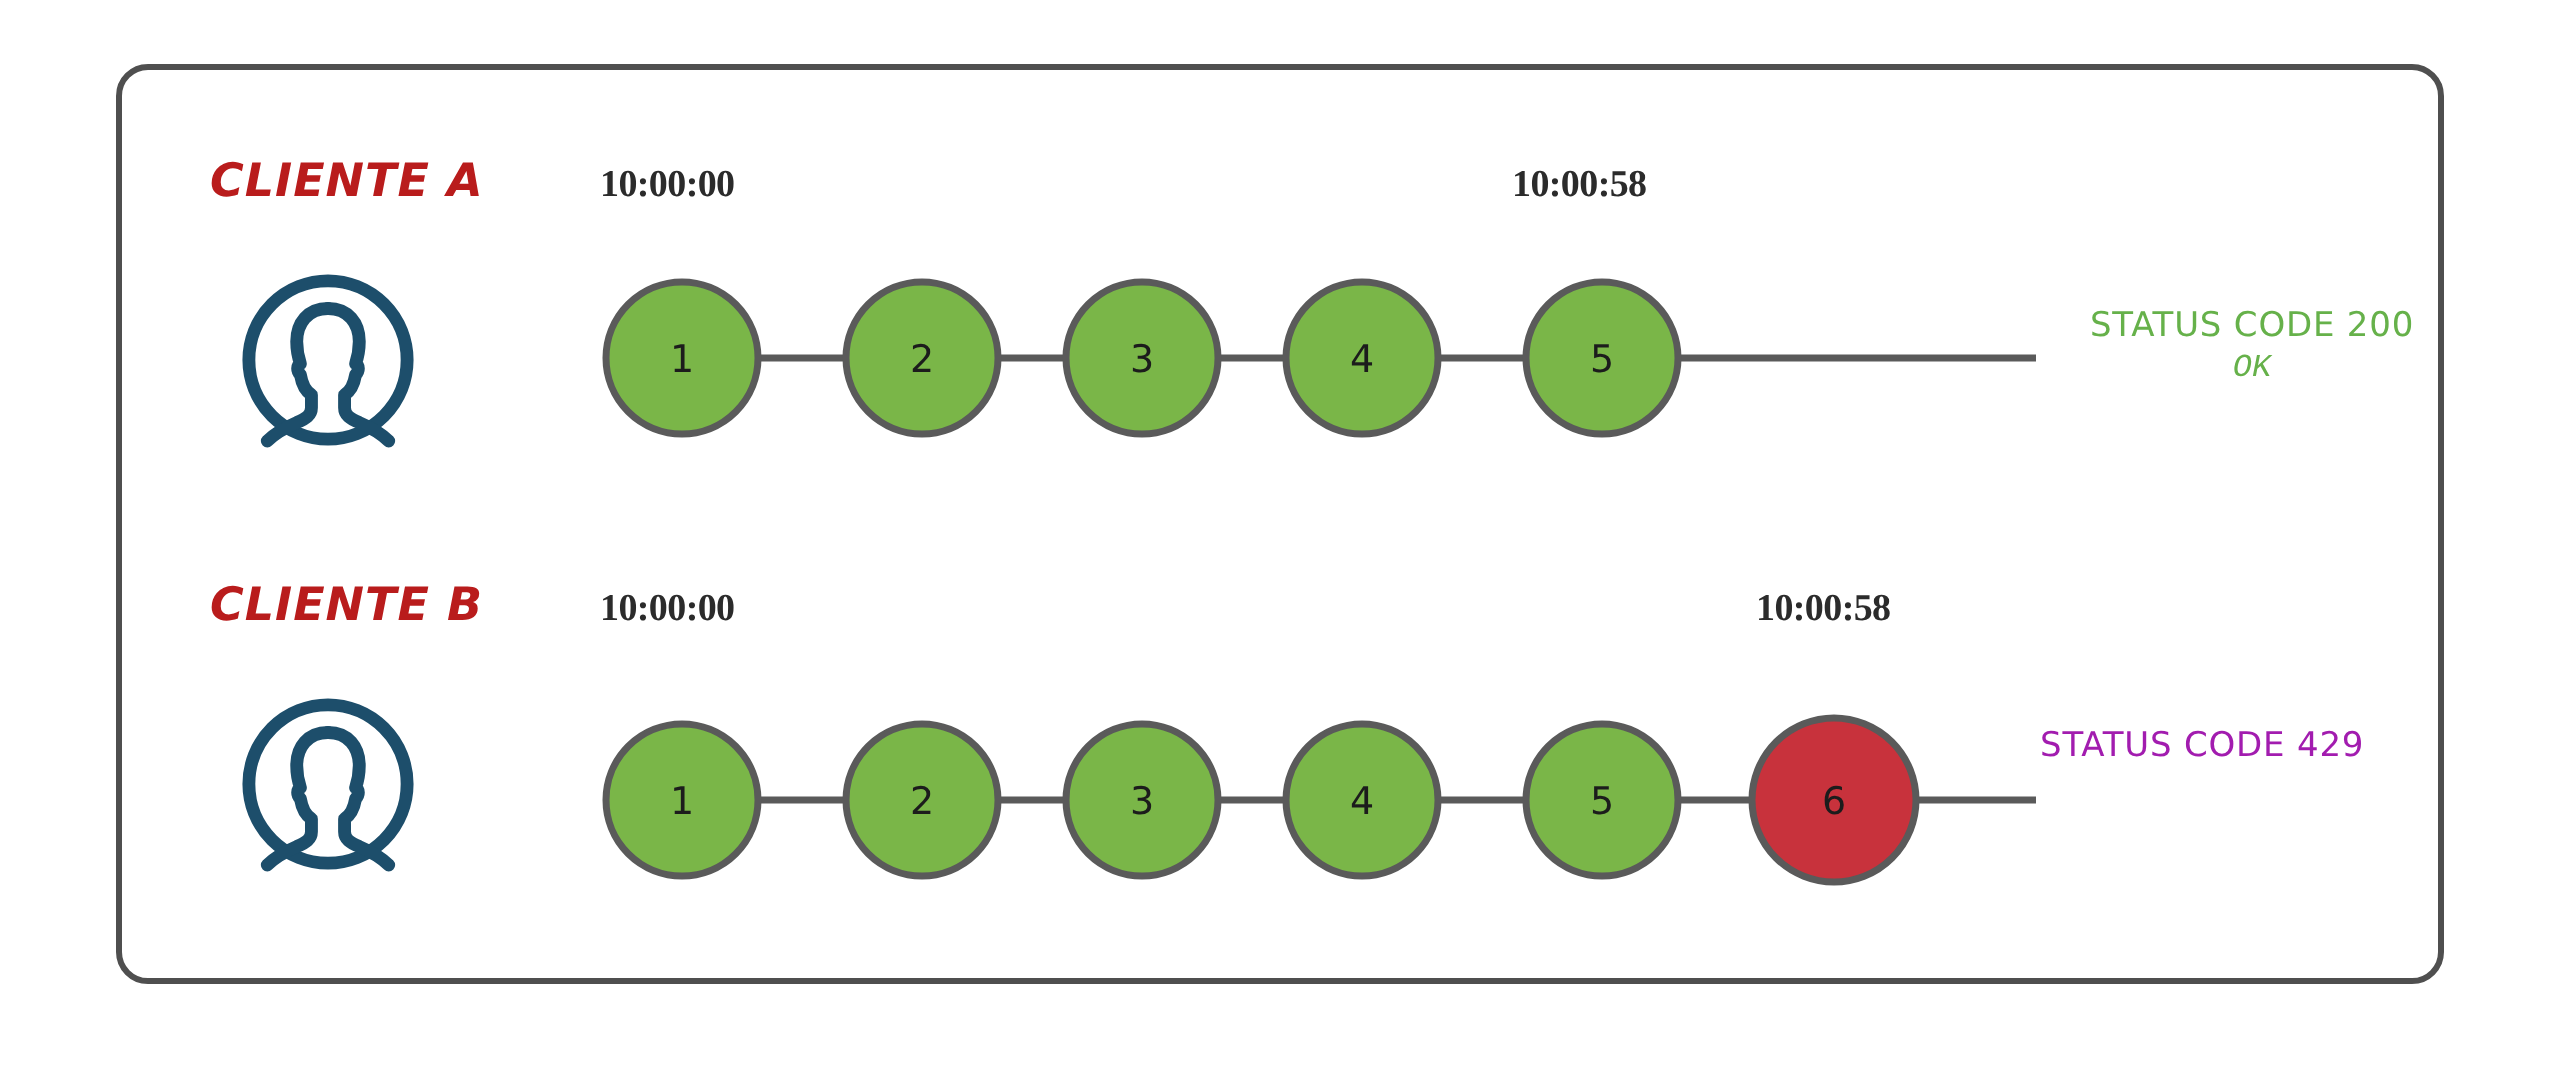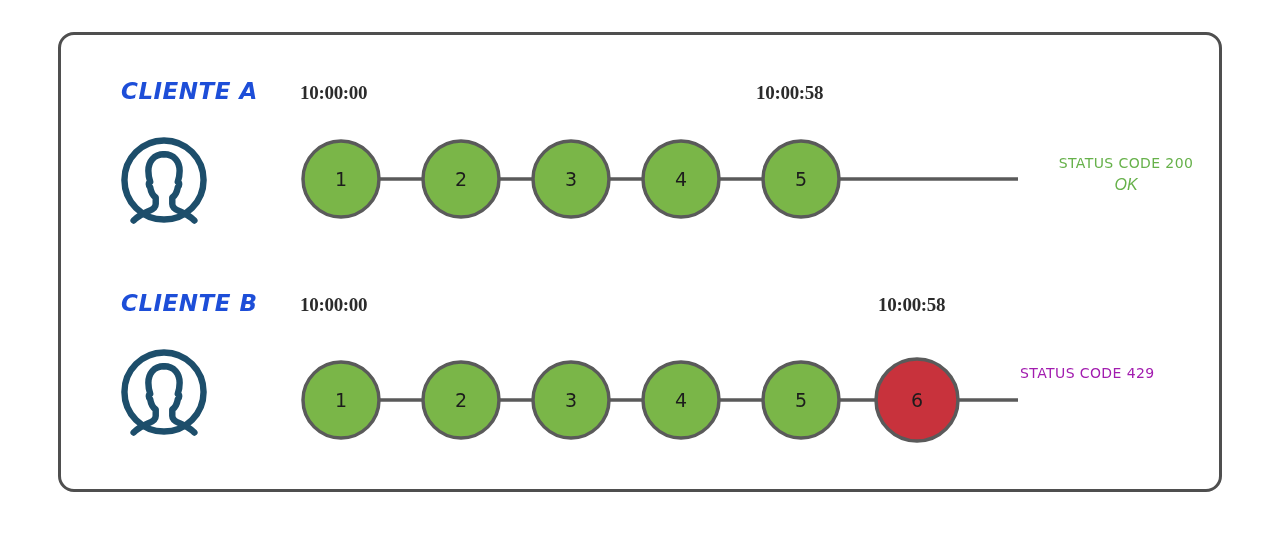--- a/index.html
+++ b/index.html
@@ -46,23 +46,22 @@
   
   .client-label {
     position: absolute;
     left: 105px;
     top: 78px;
     font-family: "DejaVu Sans", sans-serif;
     font-size: 23px;
     font-weight: 700;
     font-style: italic;
     letter-spacing: 0.5px;
-    color: #1d4ed8;
+    color: #b91c1c;
     white-space: nowrap;
-    margin-left: 16px;
   }
 
   
   .avatar {
     position: absolute;
     left: 118px;
     top: 134px;
     width: 92px;
     height: 92px;
   }
@@ -103,27 +102,27 @@
   .status {
     position: absolute;
     top: 152px;
     left: 1028px;
     width: 196px;
     text-align: center;
     white-space: nowrap;
   }
   .status .line1 {
     font-family: "DejaVu Sans", sans-serif;
-    font-size: 14px;
+    font-size: 17px;
     font-weight: 400;
     letter-spacing: 0.4px;
     line-height: 22px;
   }
   .status .line2 {
-    font-family: Liberation Sans, sans-serif;
+    font-family: Liberation Mono, monospace;
     font-size: 16px;
     font-weight: 400;
     font-style: italic;
     line-height: 21px;
   }
   .status-ok .line1,
   .status-ok .line2 { color: #66b14a; }
   .status-err { top: 150px; left: 1020px; text-align: left; }
   .status-err .line1,
   .status-err .line2 { color: #a21caf; }

